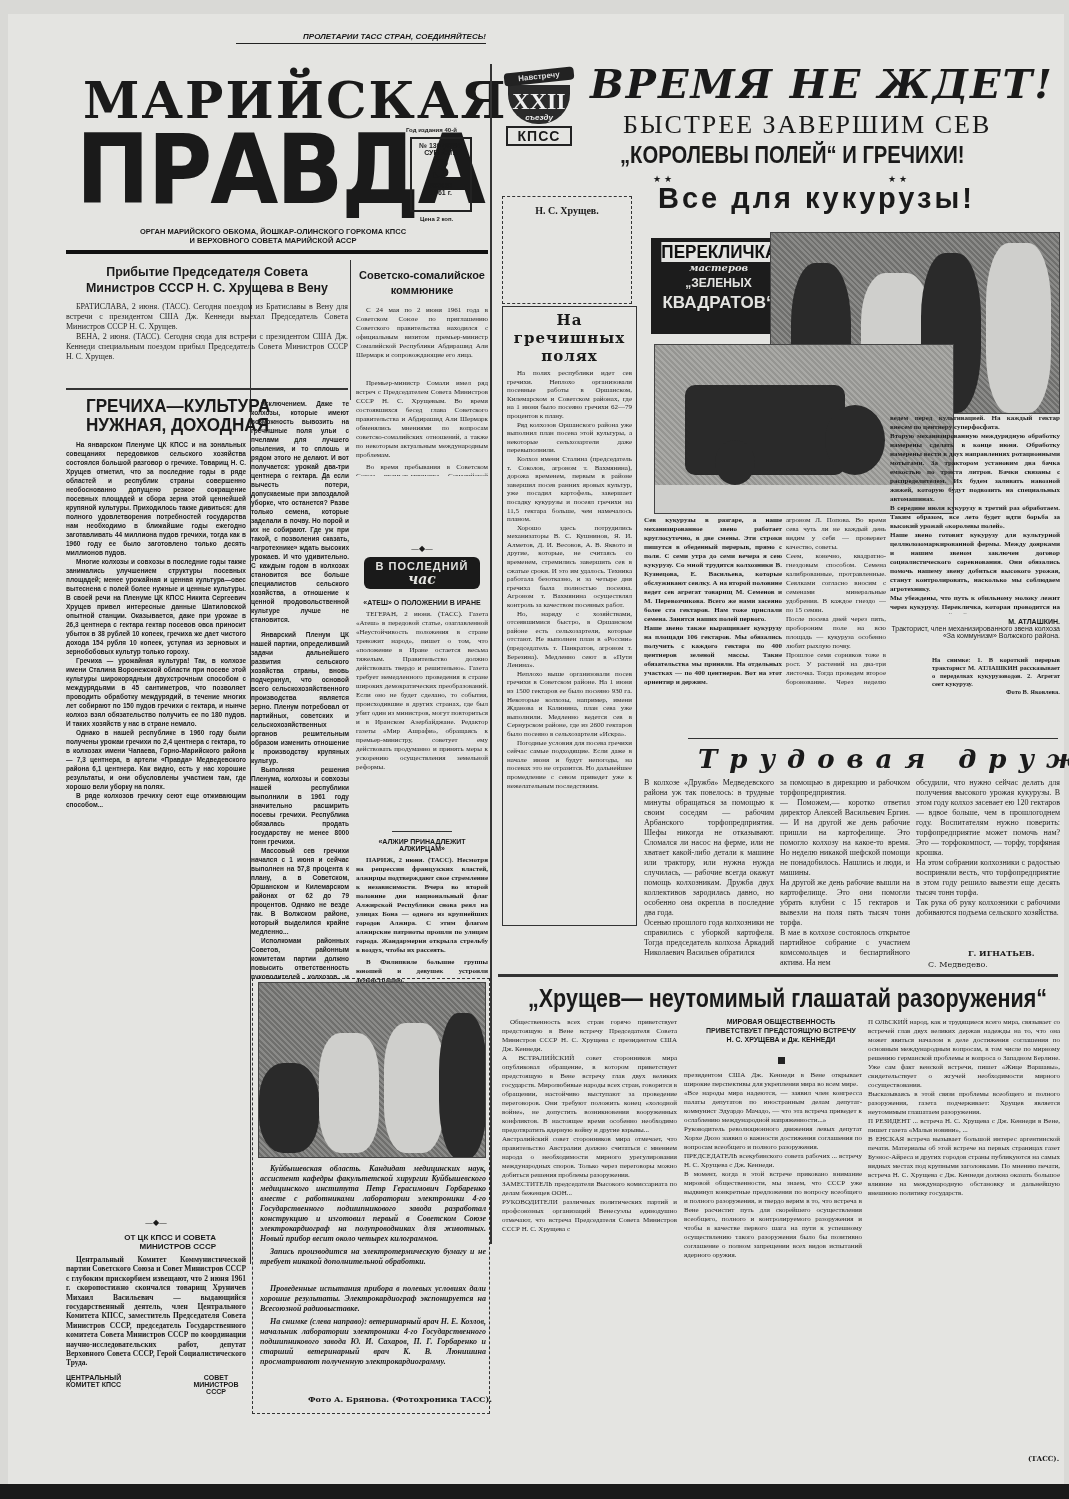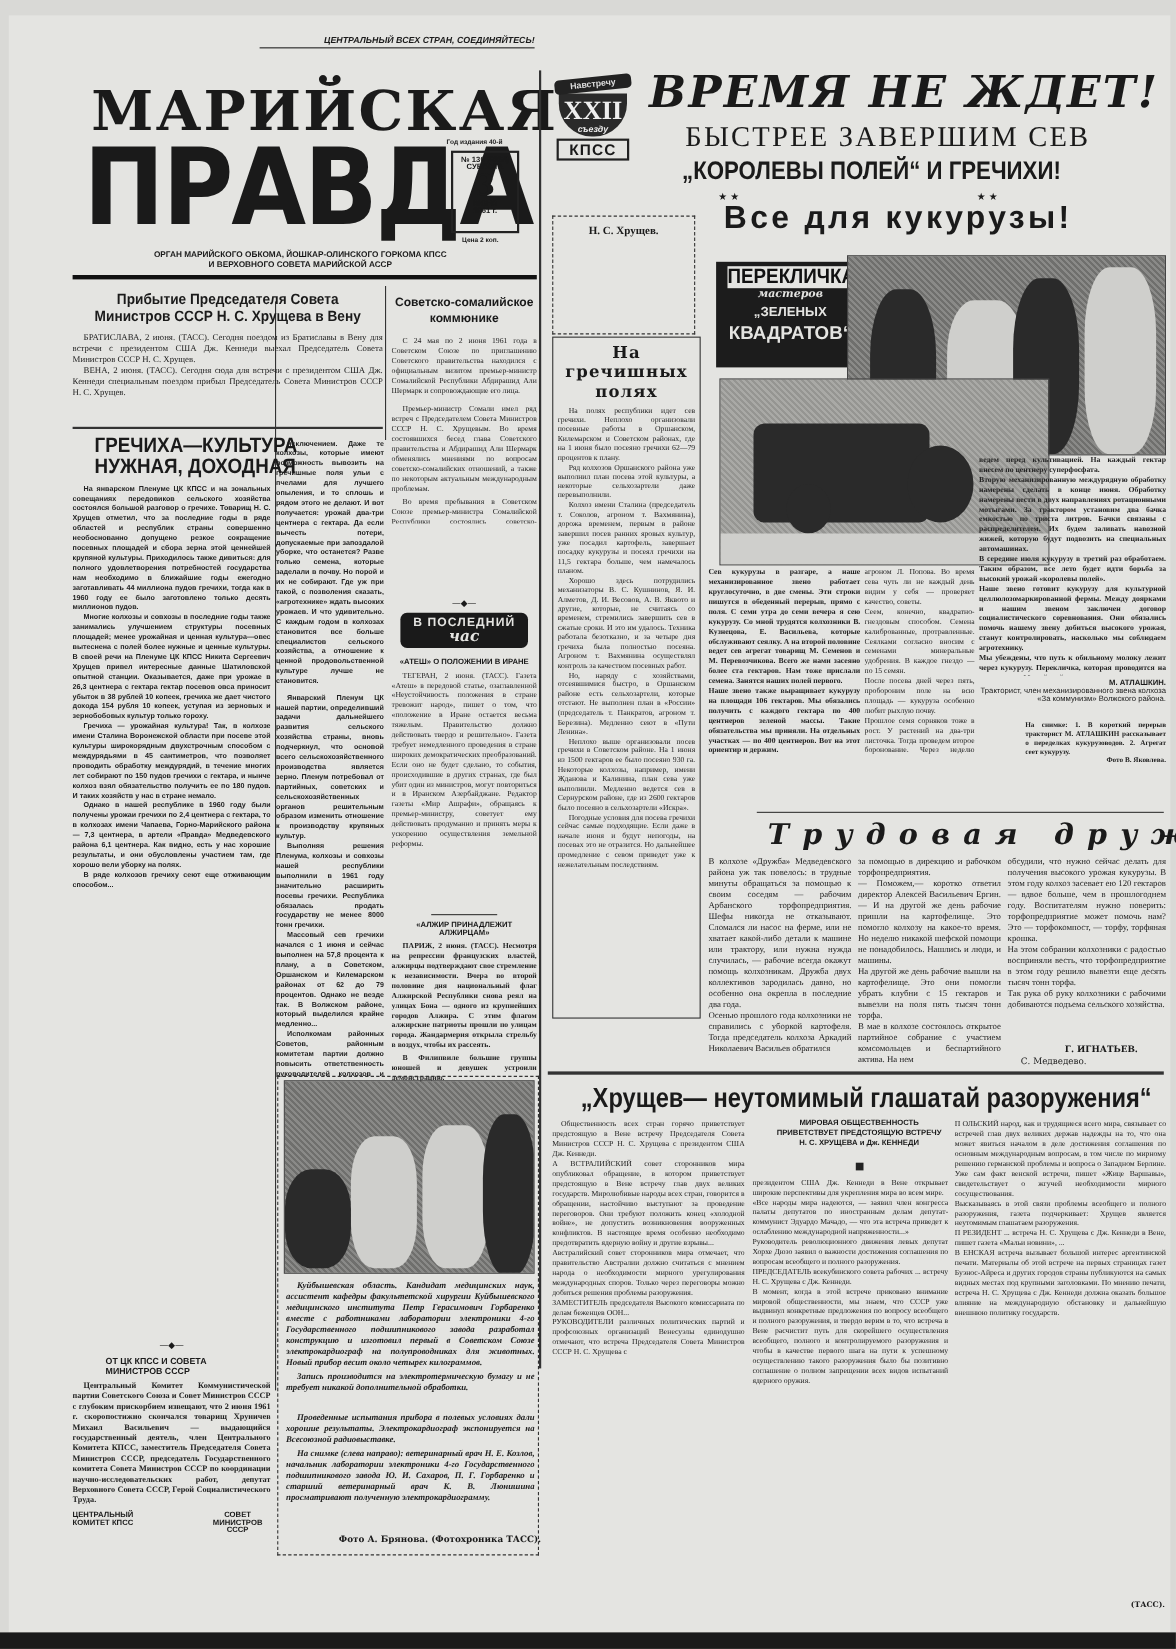--- a/index.html
+++ b/index.html
@@ -15,21 +15,21 @@
 .photo{position:absolute;background:repeating-linear-gradient(45deg,#8a8a88 0 2px,#6f6f6d 2px 4px);border:1px solid #444;overflow:hidden}
 .photo .shape{position:absolute;background:#2a2a2a;border-radius:40%}
 .photo .light{position:absolute;background:#cfcfcc;border-radius:35%}
 .dashbox{position:absolute;border:1px dashed #333}
 </style>
 </head>
 <body>
 
 <div class="page">
 
-  <div class="abs" style="left:228px;top:18px;width:250px;font-size:8px;font-style:italic;font-weight:bold;text-align:right;font-family:'Liberation Sans',sans-serif;border-bottom:1px solid #222;padding-bottom:2px">ЦЕНТРАЛЬНЫЙ ВСЕХ СТРАН, СОЕДИНЯЙТЕСЬ!</div>
+  <div class="abs" style="left:228px;top:18px;width:250px;font-size:8px;font-style:italic;font-weight:bold;text-align:right;font-family:'Liberation Sans',sans-serif;border-bottom:1px solid #222;padding-bottom:2px">ПРОЛЕТАРИИ ТАСС СТРАН, СОЕДИНЯЙТЕСЬ!</div>
   <div class="abs hd-serif" style="left:75px;top:62px;font-size:50px;letter-spacing:2px;line-height:50px;font-family:'DejaVu Serif',serif;transform:scaleX(1.02);transform-origin:left">МАРИЙСКАЯ</div>
   <div class="abs hd-sans" style="left:68px;top:108px;font-size:88px;line-height:88px;letter-spacing:-2px;font-family:'DejaVu Sans',sans-serif;font-weight:900;transform:scaleY(1.1);transform-origin:top left">ПРАВДА</div>
   <div class="abs" style="left:398px;top:113px;font-size:6px;font-weight:bold;font-family:'Liberation Sans',sans-serif">Год издания 40-й</div>
   <div class="abs" style="left:402px;top:123px;width:62px;height:75px;border:2px solid #222;text-align:center;font-family:'Liberation Sans',sans-serif;font-weight:bold">
     <div style="font-size:7px;margin-top:3px">№ 130 (9298)</div>
     <div style="font-size:7px">СУББОТА</div>
     <div style="font-size:26px;line-height:26px;font-family:'DejaVu Serif',serif">3</div>
     <div style="font-size:7px">ИЮНЯ</div>
     <div style="font-size:7px">1961 г.</div>
   </div>
@@ -90,21 +90,21 @@
       <p>БРАТИСЛАВА, 2 июня. (ТАСС). Сегодня поездом из Братиславы в Вену для встречи с президентом США Дж. Кеннеди выехал Председатель Совета Министров СССР Н. С. Хрущев.</p>
       <p>ВЕНА, 2 июня. (ТАСС). Сегодня сюда для встречи с президентом США Дж. Кеннеди специальным поездом прибыл Председатель Совета Министров СССР Н. С. Хрущев.</p>
     </div>
   </div>
   <div class="hline" style="left:58px;top:374px;width:282px;height:2px"></div>
 
   <div class="abs" style="left:348px;top:254px;width:132px">
     <div class="hd-sans" style="font-size:11px;line-height:15px;text-align:center">Советско-сомалийское коммюнике</div>
     <div class="txt" style="margin-top:8px;height:170px">
       <p>С 24 мая по 2 июня 1961 года в Советском Союзе по приглашению Советского правительства находился с официальным визитом премьер-министр Сомалийской Республики Абдирашид Али Шермарк и сопровождающие его лица.</p>
-      <p style="margin-top:8px">Премьер-министр Сомали имел ряд встреч с Председателем Совета Министров СССР Н. С. Хрущевым. Во время состоявшихся бесед глава Советского правительства и Абдирашид Али Шермарк обменялись мнениями по вопросам советско-сомалийских отношений, а также по некоторым актуальным международным проблемам.</p>
+      <p style="margin-top:19px">Премьер-министр Сомали имел ряд встреч с Председателем Совета Министров СССР Н. С. Хрущевым. Во время состоявшихся бесед глава Советского правительства и Абдирашид Али Шермарк обменялись мнениями по вопросам советско-сомалийских отношений, а также по некоторым актуальным международным проблемам.</p>
       <p style="margin-top:3px">Во время пребывания в Советском Союзе премьер-министра Сомалийской Республики состоялись советско-сомалийские переговоры. Участники переговоров рассмотрели вопросы развития экономического, технического и культурного сотрудничества между двумя странами.</p>
     </div>
   </div>
 
   <div class="abs" style="left:58px;top:382px;width:180px">
     <div class="hd-sans" style="font-size:19px;line-height:19px;text-align:left;font-family:'Liberation Sans',sans-serif;transform:scaleX(.9);transform-origin:left;white-space:nowrap;margin-left:20px">
       <div>ГРЕЧИХА—КУЛЬТУРА</div>
       <div>НУЖНАЯ, ДОХОДНАЯ</div>
     </div>
     <div class="txt" style="margin-top:6px;height:760px;font-weight:bold;font-family:'Liberation Sans',sans-serif;font-size:6.5px">
@@ -203,21 +203,21 @@
 ПРЕДСЕДАТЕЛЬ всекубинского совета рабочих ... встречу Н. С. Хрущева с Дж. Кеннеди.
 В момент, когда в этой встрече приковано внимание мировой общественности, мы знаем, что СССР уже выдвинул конкретные предложения по вопросу всеобщего и полного разоружения, и твердо верим в то, что встреча в Вене расчистит путь для скорейшего осуществления всеобщего, полного и контролируемого разоружения и чтобы в качестве первого шага на пути к успешному осуществлению такого разоружения было бы позитивно соглашение о полном запрещении всех видов испытаний ядерного оружия.</div>
   <div class="abs txt" style="left:860px;top:1004px;width:192px;height:432px;white-space:pre-line">П ОЛЬСКИЙ народ, как и трудящиеся всего мира, связывает со встречей глав двух великих держав надежды на то, что она может явиться началом в деле достижения соглашения по основным международным вопросам, в том числе по мирному решению германской проблемы и вопроса о Западном Берлине. Уже сам факт венской встречи, пишет «Жице Варшавы», свидетельствует о жгучей необходимости мирного сосуществования.
 Высказываясь в этой связи проблемы всеобщего и полного разоружения, газета подчеркивает: Хрущев является неутомимым глашатаем разоружения.
 П РЕЗИДЕНТ ... встреча Н. С. Хрущева с Дж. Кеннеди в Вене, пишет газета «Мальи новини», ...
 В ЕНСКАЯ встреча вызывает большой интерес аргентинской печати. Материалы об этой встрече на первых страницах газет Буэнос-Айреса и других городов страны публикуются на самых видных местах под крупными заголовками. По мнению печати, встреча Н. С. Хрущева с Дж. Кеннеди должна оказать большое влияние на международную обстановку и дальнейшую внешнюю политику государств.</div>
   <div class="abs" style="left:1020px;top:1440px;font-size:7px;font-weight:bold">(ТАСС).</div>
 
   <div class="abs" style="left:58px;top:1204px;width:180px">
     <div style="text-align:center;font-size:8px">—◆—</div>
-    <div style="text-align:left;font-size:8px;font-weight:bold;font-family:'Liberation Sans',sans-serif;margin:6px 30px 4px">ОТ ЦК КПСС И СОВЕТА МИНИСТРОВ СССР</div>
+    <div style="text-align:right;font-size:8px;font-weight:bold;font-family:'Liberation Sans',sans-serif;margin:6px 30px 4px">ОТ ЦК КПСС И СОВЕТА МИНИСТРОВ СССР</div>
     <div class="txt" style="font-size:7.5px;line-height:9.4px;text-indent:10px;font-weight:bold">Центральный Комитет Коммунистической партии Советского Союза и Совет Министров СССР с глубоким прискорбием извещают, что 2 июня 1961 г. скоропостижно скончался товарищ Хруничев Михаил Васильевич — выдающийся государственный деятель, член Центрального Комитета КПСС, заместитель Председателя Совета Министров СССР, председатель Государственного комитета Совета Министров СССР по координации научно-исследовательских работ, депутат Верховного Совета СССР, Герой Социалистического Труда.</div>
     <div style="display:flex;justify-content:space-between;margin-top:6px;font-size:7px;font-weight:bold;font-family:'Liberation Sans',sans-serif">
       <div style="width:80px">ЦЕНТРАЛЬНЫЙ КОМИТЕТ КПСС</div>
       <div style="width:60px;text-align:center">СОВЕТ МИНИСТРОВ СССР</div>
     </div>
   </div>
 
   <div class="dashbox" style="left:244px;top:964px;width:238px;height:436px"></div>
   <div class="photo" style="left:250px;top:968px;width:228px;height:176px">
     <div class="light" style="left:60px;top:50px;width:60px;height:120px"></div>

